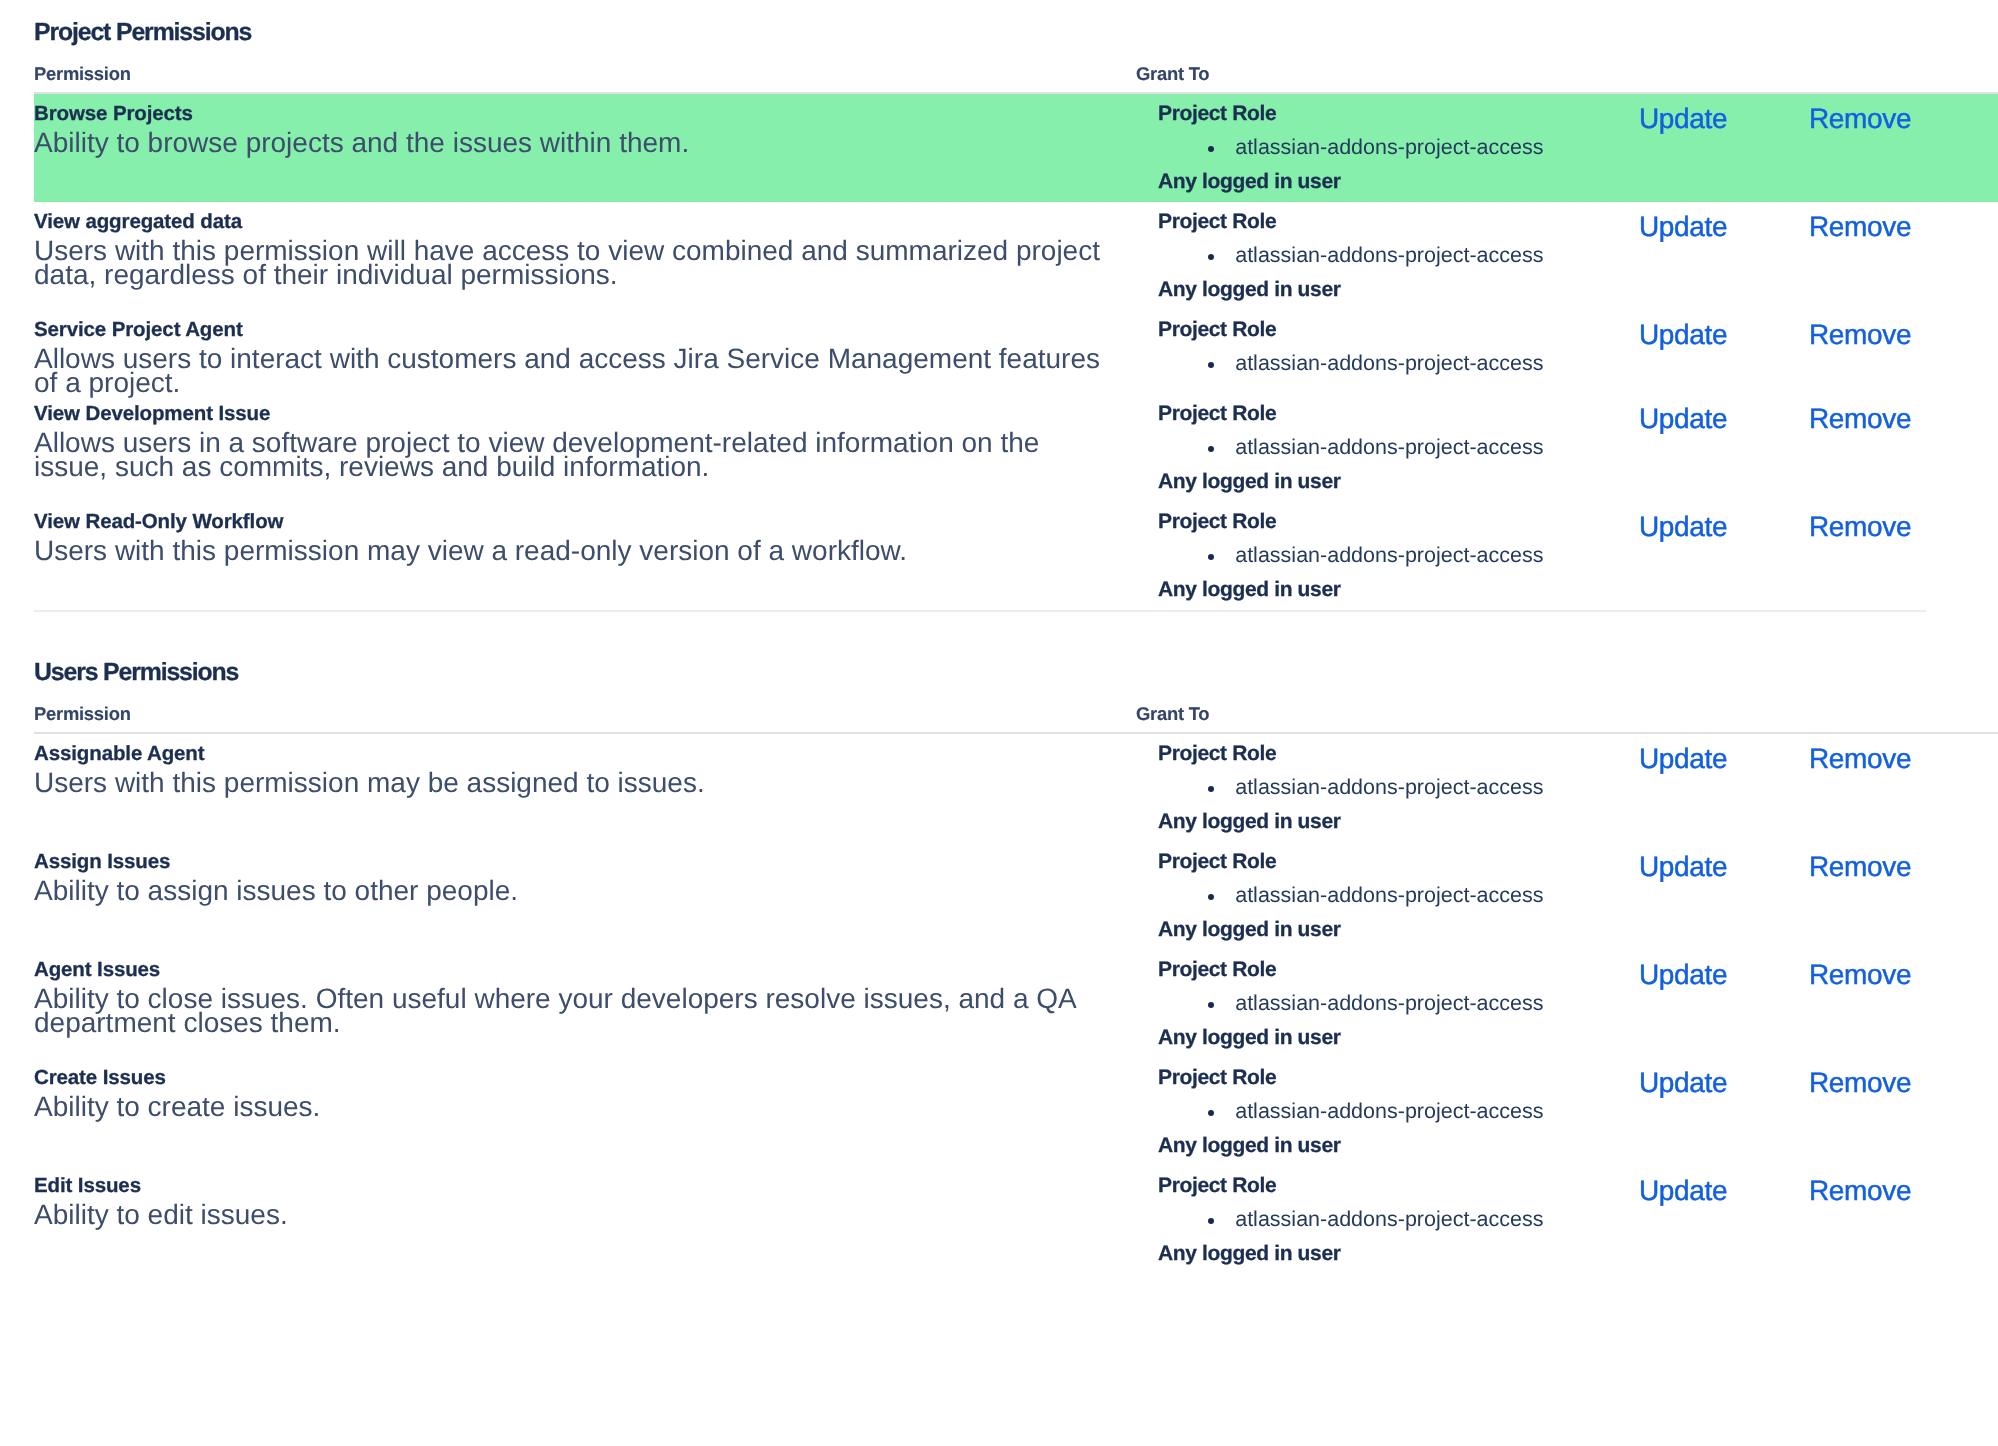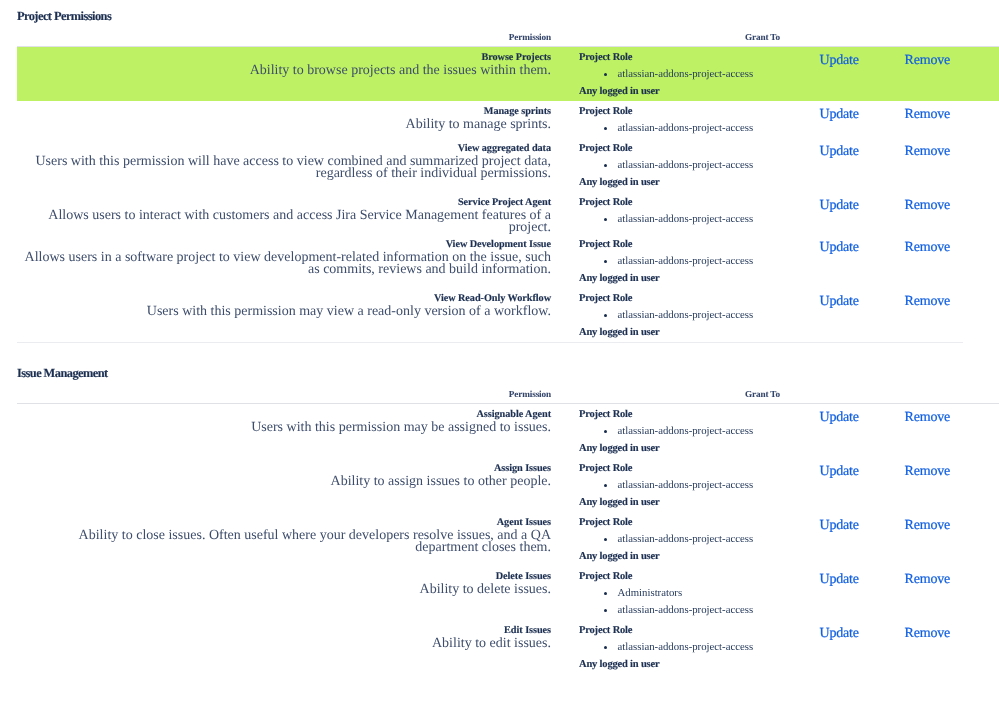--- a/index.html
+++ b/index.html
@@ -1,39 +1,39 @@
 <!DOCTYPE html>
 <html><head>
 <meta charset="utf-8">
 <style>
   html,body{margin:0;padding:0;}
   body{width:999px;height:723px;background:#ffffff;
        font-family:"Liberation Sans",sans-serif;color:#172b4d;overflow:hidden;
        -webkit-font-smoothing:antialiased;text-rendering:geometricPrecision;opacity:0.9999;}
-  .page{width:963px;will-change:transform;transform:translateZ(0);font-family:Liberation Serif, serif;}
+  .page{width:963px;will-change:transform;transform:translateZ(0);}
   .section{width:999px;}
   .divider{height:1px;background:#ebecf0;margin-left:17px;}
   .divider + .section{padding-top:14px;}
   .section-title{font-size:12.4px;font-weight:700;color:#1c2f51;letter-spacing:-0.555px;
                  padding:9px 0 0 17px;height:12px;line-height:14px;-webkit-text-stroke:0.15px #1c2f51;}
   table{border-collapse:collapse;width:982px;table-layout:fixed;margin-left:17px;}
   th{text-align:left;padding:0;font-weight:700;border-bottom:1px solid #dfe1e6;height:20px;vertical-align:bottom;padding-bottom:5px;}
   .th-inner{font-size:9.2px;font-weight:700;color:#34456a;letter-spacing:-0.12px;line-height:11px;margin-bottom:-2px;-webkit-text-stroke:0.06px #34456a;}
   td{padding:0;vertical-align:top;}
-  tr.hl > td{background:#bef264;}
-  .c-perm{padding-left:0px;text-align:right;}
+  tr.hl > td{background:#86efac;}
+  .c-perm{padding-left:0px;}
   .perm-name{font-size:10.25px;font-weight:700;color:#1c2f51;letter-spacing:-0.06px;line-height:15px;padding-top:3px;-webkit-text-stroke:0.15px #1c2f51;}
   .perm-desc{font-size:14px;font-weight:400;color:#3d4d6b;line-height:12px;}
   .c-grant{padding-left:28px;padding-top:2px;padding-bottom:1px;}
   .grant-type{font-size:10.5px;font-weight:700;color:#1c2f51;letter-spacing:-0.18px;line-height:17px;-webkit-text-stroke:0.15px #1c2f51;}
   ul.grant-list{margin:0;padding:0;list-style:none;}
   ul.grant-list li{font-size:10.75px;color:#253a5c;line-height:17px;padding-left:38.6px;position:relative;}
   ul.grant-list li:before{content:"";position:absolute;left:24.8px;top:7px;width:3.2px;height:3.2px;border-radius:50%;background:#172b4d;}
   .lnk{color:#1260e0;font-size:14px;font-weight:500;text-decoration:none;line-height:17px;letter-spacing:-0.18px;-webkit-text-stroke:0.22px #1260e0;}
-  .c-granthdr{padding-left:17px;text-align:right;}
+  .c-granthdr{padding-left:17px;}
   .c-update{padding-left:39.5px;padding-top:4px;}
   .c-remove{padding-left:38.5px;padding-top:4px;}
 </style>
 </head>
 <body>
 
 <div class="page">
 <div class="section">
   <div class="section-title">Project Permissions</div>
   <table>
@@ -66,34 +66,20 @@
               <ul class="grant-list">
                 <li>atlassian-addons-project-access</li>
               </ul>
               <div class="grant-type">Any logged in user</div>
             </td>
       <td class="c-update"><span class="lnk">Update</span></td>
       <td class="c-remove"><span class="lnk">Remove</span></td>
     </tr>
     <tr>
       <td class="c-perm">
-              <div class="perm-name">Manage sprints</div>
-              <div class="perm-desc">Ability to manage sprints.</div>
-            </td>
-      <td class="c-grant">
-              <div class="grant-type">Project Role</div>
-              <ul class="grant-list">
-                <li>atlassian-addons-project-access</li>
-              </ul>
-            </td>
-      <td class="c-update"><span class="lnk">Update</span></td>
-      <td class="c-remove"><span class="lnk">Remove</span></td>
-    </tr>
-    <tr>
-      <td class="c-perm">
               <div class="perm-name">View aggregated data</div>
               <div class="perm-desc">Users with this permission will have access to view combined and summarized project data, regardless of their individual permissions.</div>
             </td>
       <td class="c-grant">
               <div class="grant-type">Project Role</div>
               <ul class="grant-list">
                 <li>atlassian-addons-project-access</li>
               </ul>
               <div class="grant-type">Any logged in user</div>
             </td>
@@ -142,21 +128,21 @@
               <div class="grant-type">Any logged in user</div>
             </td>
       <td class="c-update"><span class="lnk">Update</span></td>
       <td class="c-remove"><span class="lnk">Remove</span></td>
     </tr>
     </tbody>
       </table>
 </div>
 <div class="divider"></div>
 <div class="section">
-  <div class="section-title">Issue Management</div>
+  <div class="section-title">Users Permissions</div>
   <table>
     <colgroup>
           <col style="width:534px">
           <col style="width:229px">
           <col style="width:86px">
           <col style="width:133px">
         </colgroup>
     <thead>
           <tr>
       <th>
@@ -210,29 +196,29 @@
               <ul class="grant-list">
                 <li>atlassian-addons-project-access</li>
               </ul>
               <div class="grant-type">Any logged in user</div>
             </td>
       <td class="c-update"><span class="lnk">Update</span></td>
       <td class="c-remove"><span class="lnk">Remove</span></td>
     </tr>
     <tr>
       <td class="c-perm">
-              <div class="perm-name">Delete Issues</div>
-              <div class="perm-desc">Ability to delete issues.</div>
-            </td>
-      <td class="c-grant">
-              <div class="grant-type">Project Role</div>
-              <ul class="grant-list">
-                <li>Administrators</li>
-                <li>atlassian-addons-project-access</li>
-              </ul>
+              <div class="perm-name">Create Issues</div>
+              <div class="perm-desc">Ability to create issues.</div>
+            </td>
+      <td class="c-grant">
+              <div class="grant-type">Project Role</div>
+              <ul class="grant-list">
+                <li>atlassian-addons-project-access</li>
+              </ul>
+              <div class="grant-type">Any logged in user</div>
             </td>
       <td class="c-update"><span class="lnk">Update</span></td>
       <td class="c-remove"><span class="lnk">Remove</span></td>
     </tr>
     <tr>
       <td class="c-perm">
               <div class="perm-name">Edit Issues</div>
               <div class="perm-desc">Ability to edit issues.</div>
             </td>
       <td class="c-grant">

